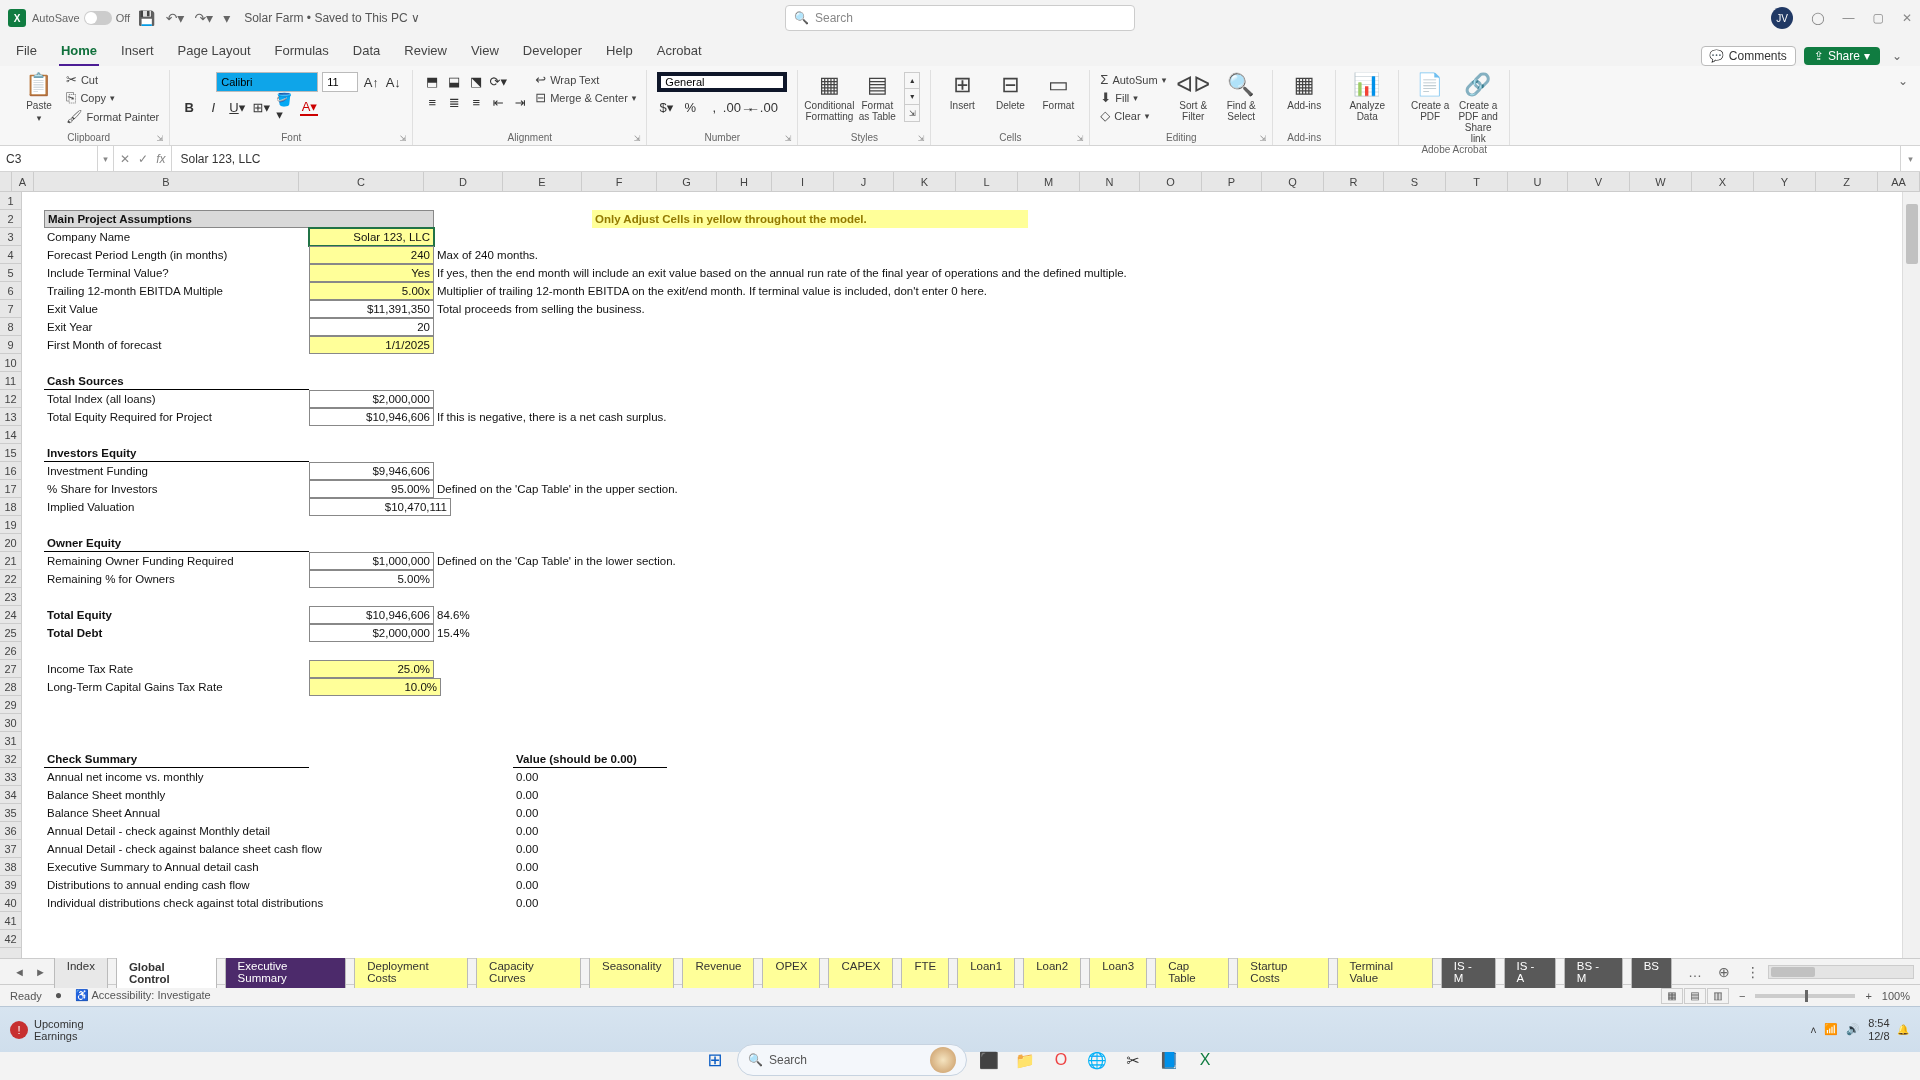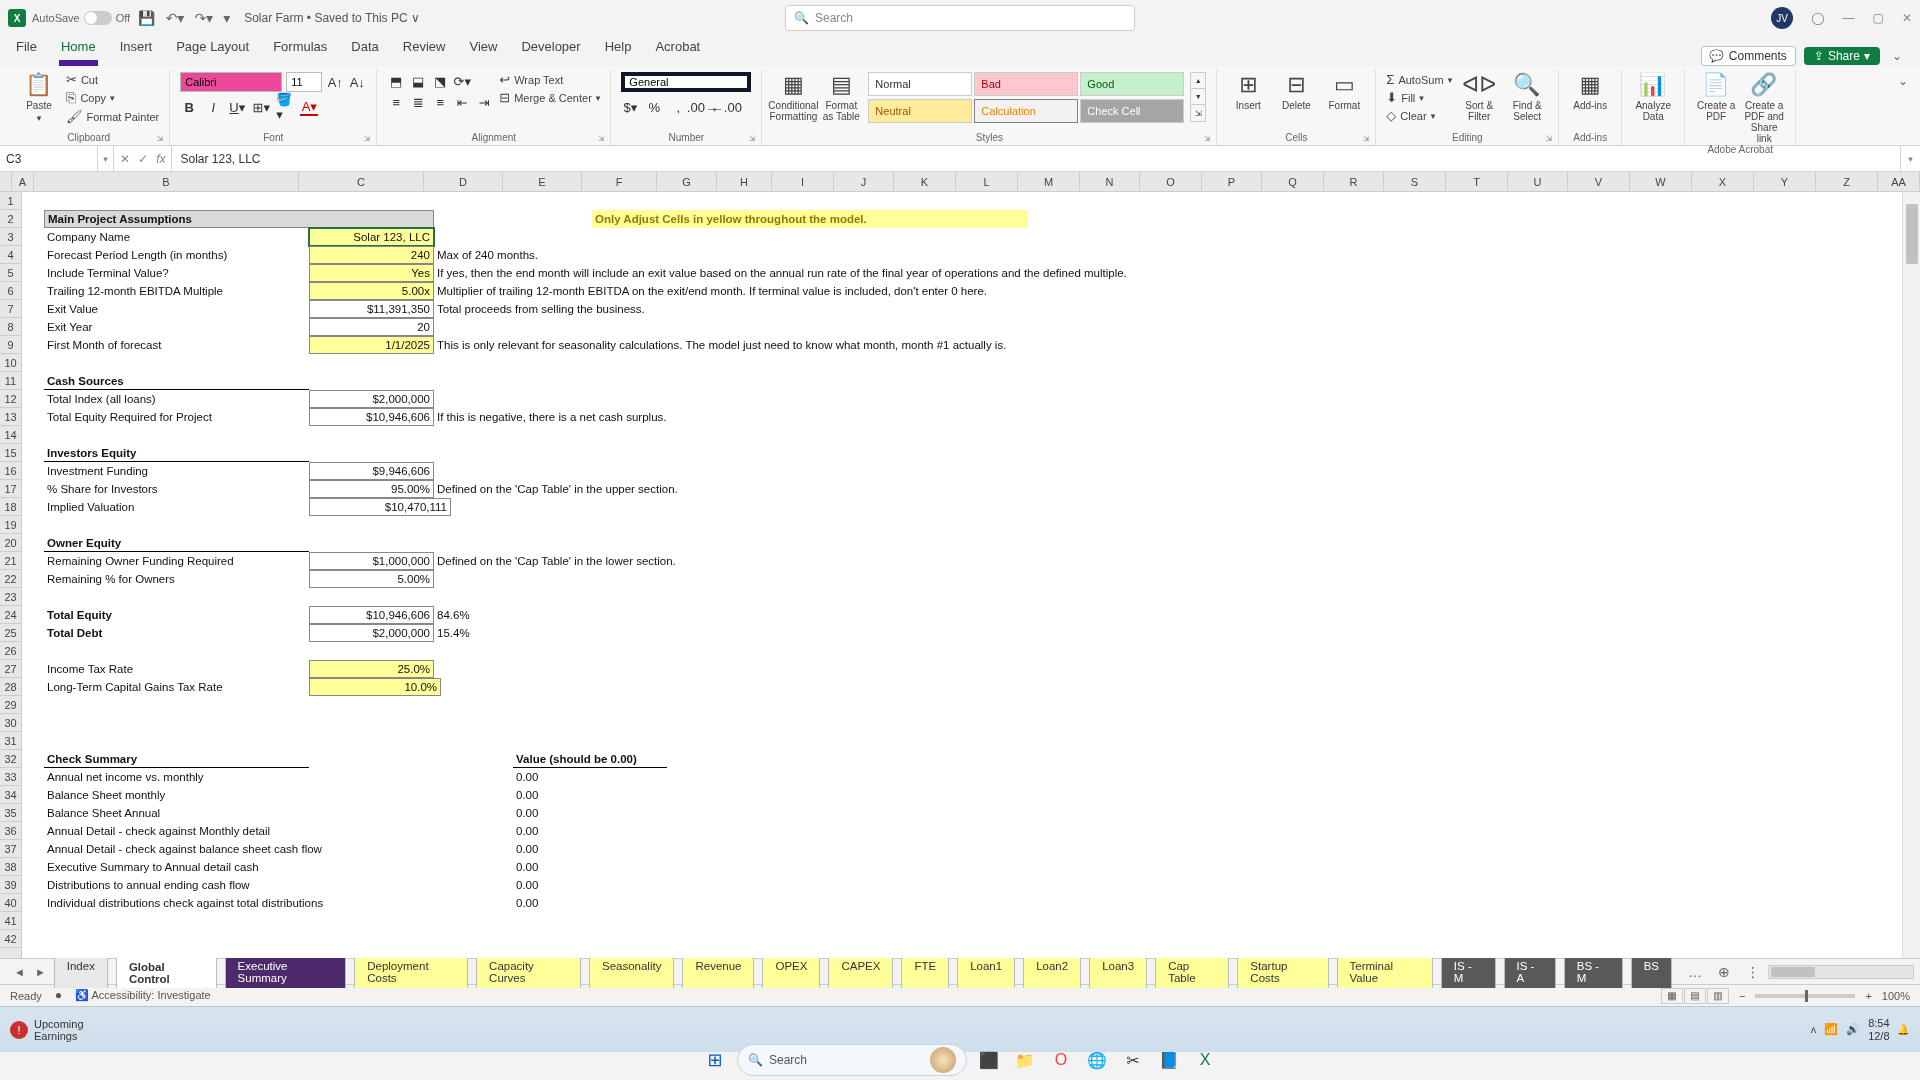--- a/index.html
+++ b/index.html
@@ -16,38 +16,38 @@
 .titlebar .docname { font-size: 12px; color: #555; }
 .titlebar .searchbox { position: absolute; left: 50%; transform: translateX(-50%); width: 350px; height: 26px; background: #fff; border: 1px solid #ccc; border-radius: 4px; display: flex; align-items: center; padding: 0 8px; gap: 6px; color: #888; }
 .titlebar .searchbox .mag { font-size: 12px; }
 .titlebar .right { margin-left: auto; display: flex; align-items: center; gap: 18px; }
 .titlebar .avatar { width: 22px; height: 22px; border-radius: 50%; background: #203864; color: #fff; font-size: 10px; display: flex; align-items: center; justify-content: center; }
 .titlebar .wc { font-size: 12px; color: #888; }
 
 
 .tabsrow { height: 30px; display: flex; align-items: flex-end; padding-left: 14px; gap: 12px; font-size: 13px; }
 .tabsrow .tab { padding: 4px 2px 6px; color: #444; position: relative; }
-.tabsrow .tab.active { color: #0f703b; border-bottom: 6px solid #4c1d95; font-weight: 400; }
+.tabsrow .tab.active { color: #0f703b; border-bottom: 2px solid #4c1d95; font-weight: 700; }
 .tabsrow .rightbtns { margin-left: auto; display: flex; align-items: center; gap: 8px; padding-right: 14px; }
 .tabsrow .comments { border: 1px solid #bbb; border-radius: 4px; padding: 2px 8px; font-size: 12px; display: flex; align-items: center; gap: 4px; background: #fff; }
 .tabsrow .share { background: #107c41; color: #fff; border-radius: 4px; padding: 2px 10px; font-size: 12px; display: flex; align-items: center; gap: 4px; }
 .tabsrow .collapse { font-size: 12px; color: #666; padding: 0 4px; }
 
 
 .ribbon { height: 80px; background: #f7f7f7; border-bottom: 1px solid #d4d4d4; display: flex; padding: 4px 8px 0; gap: 0; }
 .ribbon-group { border-right: 1px solid #e0e0e0; padding: 2px 10px 0; display: flex; flex-direction: column; justify-content: space-between; }
 .ribbon-group .label { font-size: 10px; color: #666; text-align: center; padding-bottom: 2px; position: relative; }
 .ribbon-group .label::after { content: "⇲"; position: absolute; right: -4px; bottom: 2px; font-size: 8px; color: #888; }
 .ribbon-group .body { display: flex; gap: 6px; flex: 1; align-items: flex-start; }
 .rbtn-big { display: flex; flex-direction: column; align-items: center; justify-content: center; width: 42px; font-size: 10px; color: #444; gap: 2px; }
 .rbtn-big .ico { font-size: 22px; }
 .rbtn-small { display: flex; align-items: center; gap: 4px; font-size: 11px; color: #444; white-space: nowrap; }
 .rbtn-small .ico { font-size: 13px; }
 .vstack { display: flex; flex-direction: column; gap: 3px; }
-.fontname { width: 102px; height: 20px; border: 1px solid #bbb; background: #ec4899; font-size: 11px; padding: 0 4px; }
+.fontname { width: 102px; height: 20px; border: 1px solid #bbb; background: #0ea5e9; font-size: 11px; padding: 0 4px; margin-left: 36px; }
 .fontsize { width: 36px; height: 20px; border: 1px solid #bbb; background: #fff; font-size: 11px; padding: 0 4px; }
 .icobox { width: 18px; height: 18px; display: inline-flex; align-items: center; justify-content: center; font-size: 13px; color: #333; }
 .numfmt { width: 130px; height: 20px; border: 4px solid #0f172a; background: #fff; font-size: 11px; padding: 0 4px; }
 .stylebtn { width: 104px; height: 24px; border: 1px solid #ccc; font-size: 11px; padding: 0 6px; display: flex; align-items: center; }
 .style-normal { background: #fff; }
 .style-bad { background: #ffc7ce; color: #9c0006; }
 .style-good { background: #c6efce; color: #006100; }
 .style-neutral { background: #ffeb9c; color: #9c5700; }
 .style-calc { background: #f2f2f2; color: #fa7d00; border: 1px solid #808080; }
 .style-check { background: #a5a5a5; color: #fff; }
@@ -278,32 +278,20 @@
   <div class="ribbon-group">
     <div class="body">
       <div class="rbtn-big">
           <span class="ico">▦</span>
           <span style="text-align:center">Conditional Formatting</span>
         </div>
       <div class="rbtn-big">
           <span class="ico">▤</span>
           <span style="text-align:center">Format as Table</span>
         </div>
-      <div class="vstack">
-        <div style="display:flex;gap:2px">
-          <div class="stylebtn style-normal">Normal</div>
-          <div class="stylebtn style-bad">Bad</div>
-          <div class="stylebtn style-good">Good</div>
-        </div>
-        <div style="display:flex;gap:2px">
-          <div class="stylebtn style-neutral">Neutral</div>
-          <div class="stylebtn style-calc">Calculation</div>
-          <div class="stylebtn style-check">Check Cell</div>
-        </div>
-      </div>
       <div class="gallery-arrows">
           <span>▴</span>
           <span>▾</span>
           <span>⇲</span>
         </div>
     </div>
     <div class="label nolabel">Styles</div>
   </div>
 
   <div class="ribbon-group">
@@ -496,21 +484,20 @@
         <div class="cell" style="left: 22px; top: 90px; width: 265px;">Trailing 12-month EBITDA Multiple</div>
         <div class="cell yellow inputbox right" style="left: 287px; top: 90px; width: 125px;">5.00x</div>
         <div class="cell" style="left: 412px; top: 90px; width: 716px;">Multiplier of trailing 12-month EBITDA on the exit/end month. If terminal value is included, don't enter 0 here.</div>
         <div class="cell" style="left: 22px; top: 108px; width: 265px;">Exit Value</div>
         <div class="cell bordered right" style="left: 287px; top: 108px; width: 125px;">$11,391,350</div>
         <div class="cell" style="left: 412px; top: 108px; width: 348px;">Total proceeds from selling the business.</div>
         <div class="cell" style="left: 22px; top: 126px; width: 265px;">Exit Year</div>
         <div class="cell bordered right" style="left: 287px; top: 126px; width: 125px;">20</div>
         <div class="cell" style="left: 22px; top: 144px; width: 265px;">   First Month of forecast</div>
         <div class="cell yellow inputbox right" style="left: 287px; top: 144px; width: 125px;">1/1/2025</div>
-        <div class="cell" style="left: 412px; top: 144px; width: 716px;">This is only relevant for seasonality calculations. The model just need to know what month, month #1 actually is.</div>
         <div class="cell bold underline-title" style="left: 22px; top: 180px; width: 265px;">Cash Sources</div>
         <div class="cell" style="left: 22px; top: 198px; width: 265px;">Total Index (all loans)</div>
         <div class="cell bordered right" style="left: 287px; top: 198px; width: 125px;">$2,000,000</div>
         <div class="cell" style="left: 22px; top: 216px; width: 265px;">Total Equity Required for Project</div>
         <div class="cell bordered right" style="left: 287px; top: 216px; width: 125px;">$10,946,606</div>
         <div class="cell" style="left: 412px; top: 216px; width: 348px;">If this is negative, there is a net cash surplus.</div>
         <div class="cell bold underline-title" style="left: 22px; top: 252px; width: 265px;">Investors Equity</div>
         <div class="cell" style="left: 22px; top: 270px; width: 265px;">Investment Funding</div>
         <div class="cell bordered right" style="left: 287px; top: 270px; width: 125px;">$9,946,606</div>
         <div class="cell" style="left: 22px; top: 288px; width: 265px;">% Share for Investors</div>

